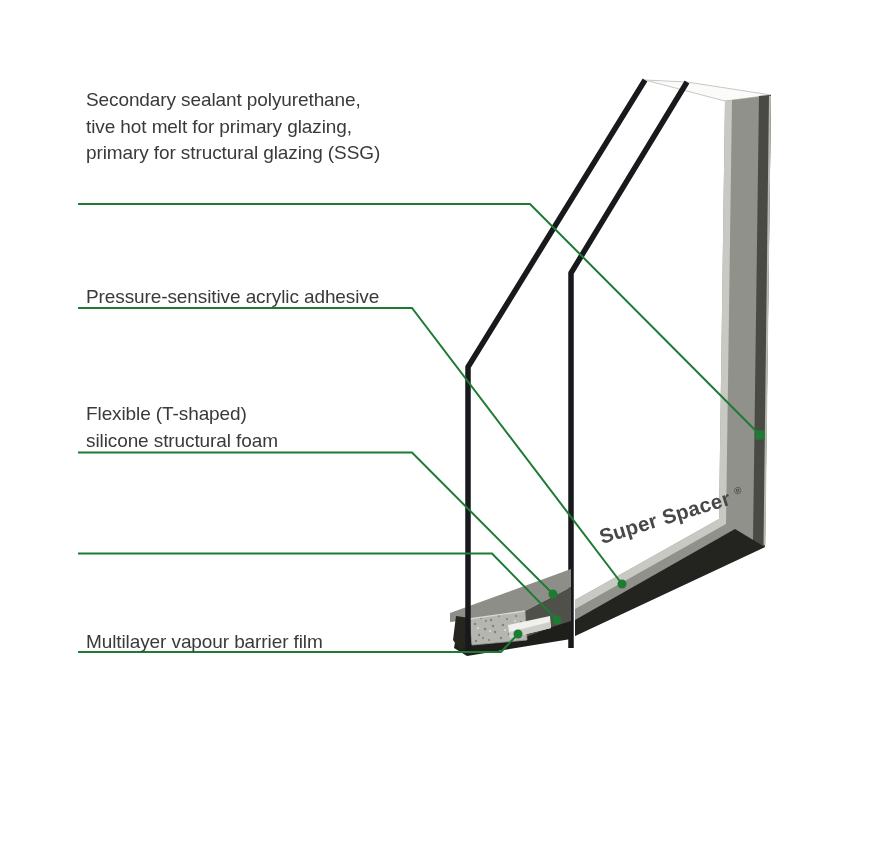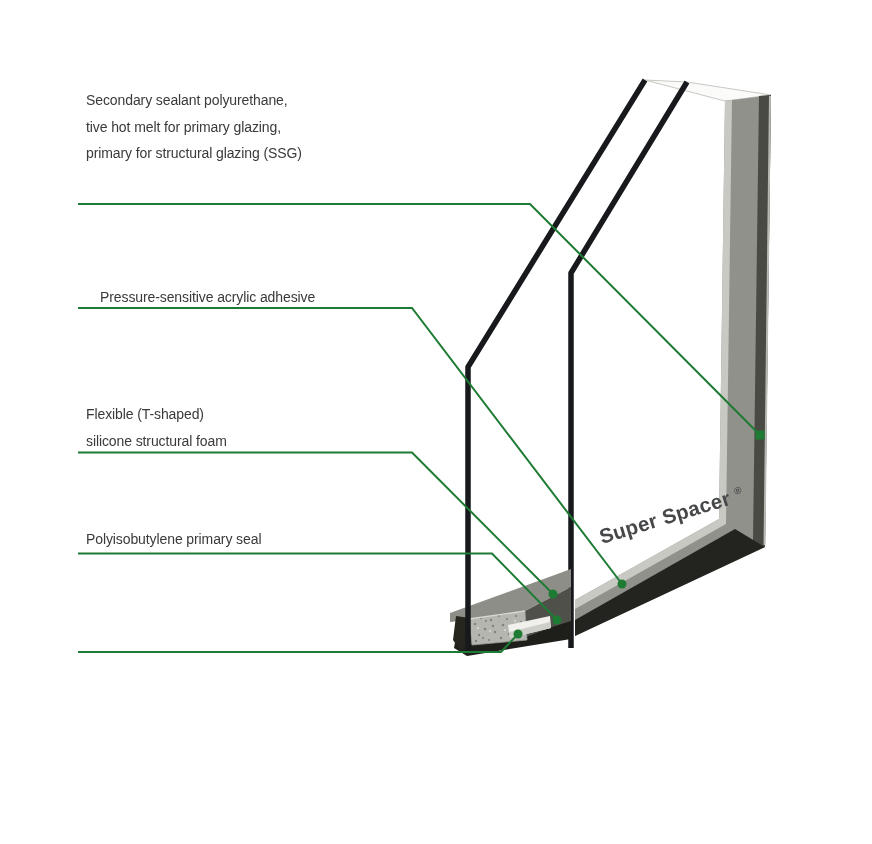--- a/index.html
+++ b/index.html
@@ -8,21 +8,21 @@
     width:872px;height:844px;
     background:#ffffff;
     overflow:hidden;
     font-family:"Liberation Sans", sans-serif;
   }
   .diagram-svg{position:absolute;left:0;top:0;}
   .label{
     position:absolute;
     left:86px;
     color:#3a3a3a;
-    font-size:14px;
+    font-size:19px;
     line-height:26.5px;
     letter-spacing:-0.1px;
     white-space:nowrap;
   }
   .label span{display:block;}
 </style>
 </head>
 <body>
 
 <div class="stage">
@@ -106,27 +106,27 @@
       <rect x="513.5" y="629.5" width="9" height="9" rx="4.5" fill="#1e7b33"></rect>
     </g>
   </svg>
 
   <div class="label" style="top:87px;">
     <span>Secondary sealant polyurethane,</span>
     <span>tive hot melt for primary glazing,</span>
     <span>primary for structural glazing (SSG)</span>
   </div>
 
-  <div class="label" style="top:284px;margin-left:14px;">
+  <div class="label" style="top:284px;">
     <span>Pressure-sensitive acrylic adhesive</span>
   </div>
 
   <div class="label" style="top:401px;">
     <span>Flexible (T-shaped)</span>
     <span>silicone structural foam</span>
   </div>
 
-  <div class="label" style="top:526px;">
-    <span>Polyisobutylene primary seal</span>
+
+  <div class="label" style="top:629px;">
+    <span>Multilayer vapour barrier film</span>
   </div>
-
 
 </div>
 
 </body></html>

